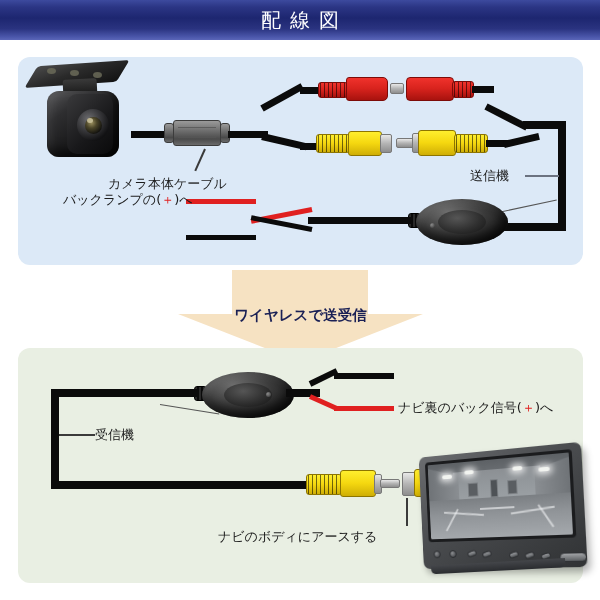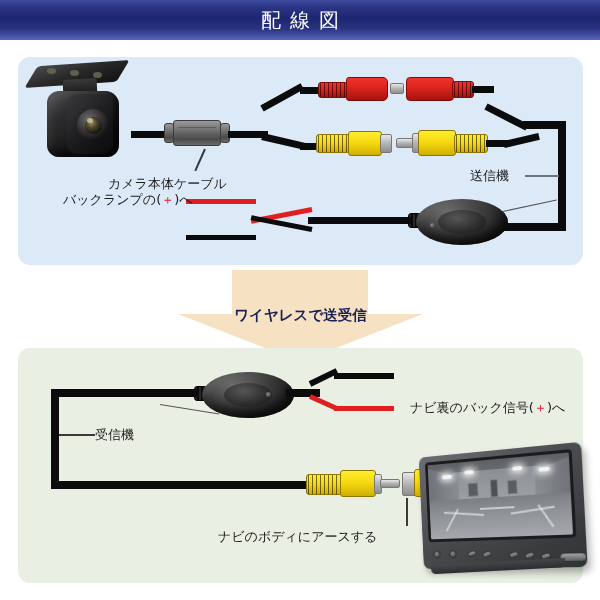--- a/index.html
+++ b/index.html
@@ -389,21 +389,21 @@
 
     <div class="wire" style="left:268px; top:41px; width:34px; height:8px; background:#0b0b0b;"></div>
 
     <div class="wire" style="left:292px; top:33px; width:30px; height:6px; background:#0b0b0b;
          transform-origin:left center; transform:rotate(-26deg);"></div>
     <div class="wire" style="left:316px; top:25px; width:60px; height:6px; background:#0b0b0b;"></div>
     <div class="wire" style="left:292px; top:46px; width:30px; height:5px; background:#e02020;
          transform-origin:left center; transform:rotate(24deg);"></div>
     <div class="wire" style="left:316px; top:58px; width:60px; height:5px; background:#e02020;"></div>
 
-    <div class="lbl lbl-md" style="left:392px; top:51px;">
+    <div class="lbl lbl-md" style="left:380px; top:51px;">
       <span>ナビ裏のバック信号</span><span>(</span><span class="sym-plus">＋</span><span>)</span><span>へ</span>
     </div>
 
     <div class="conn">
       <div class="conn-barrel yel-fill" style="left:288px; top:126px; width:36px; height:21px;"></div>
       <div class="grip" style="left:290px; top:127px; width:32px; height:19px;"></div>
       <div class="conn-barrel yel-fill" style="left:322px; top:122px; width:36px; height:27px; border-radius:3px;"></div>
       <div class="metal-pin" style="left:356px; top:126px; width:8px; height:20px;"></div>
       <div class="metal-pin" style="left:362px; top:131px; width:20px; height:9px;"></div>
     </div>

